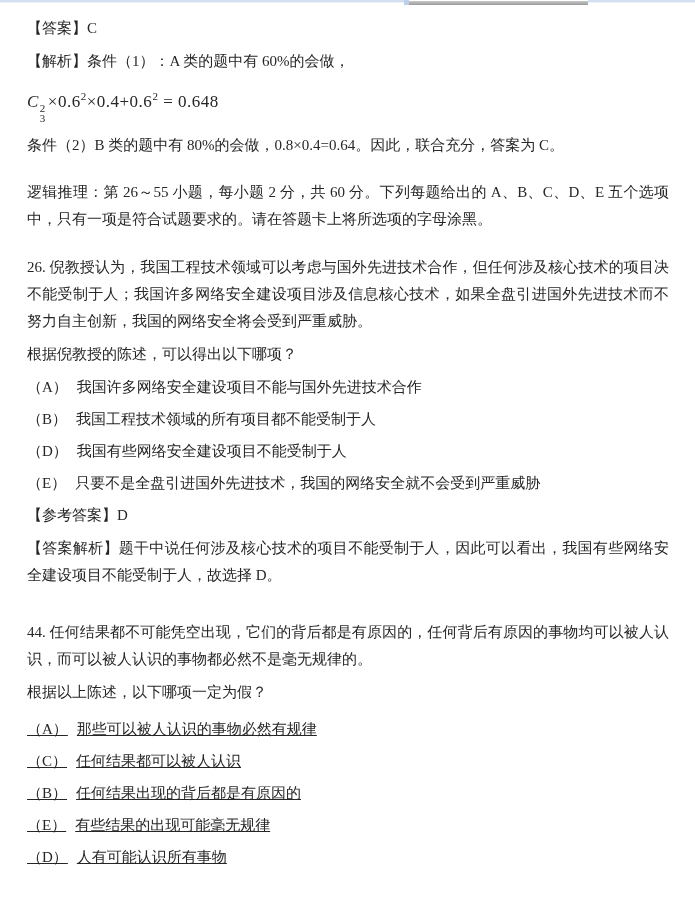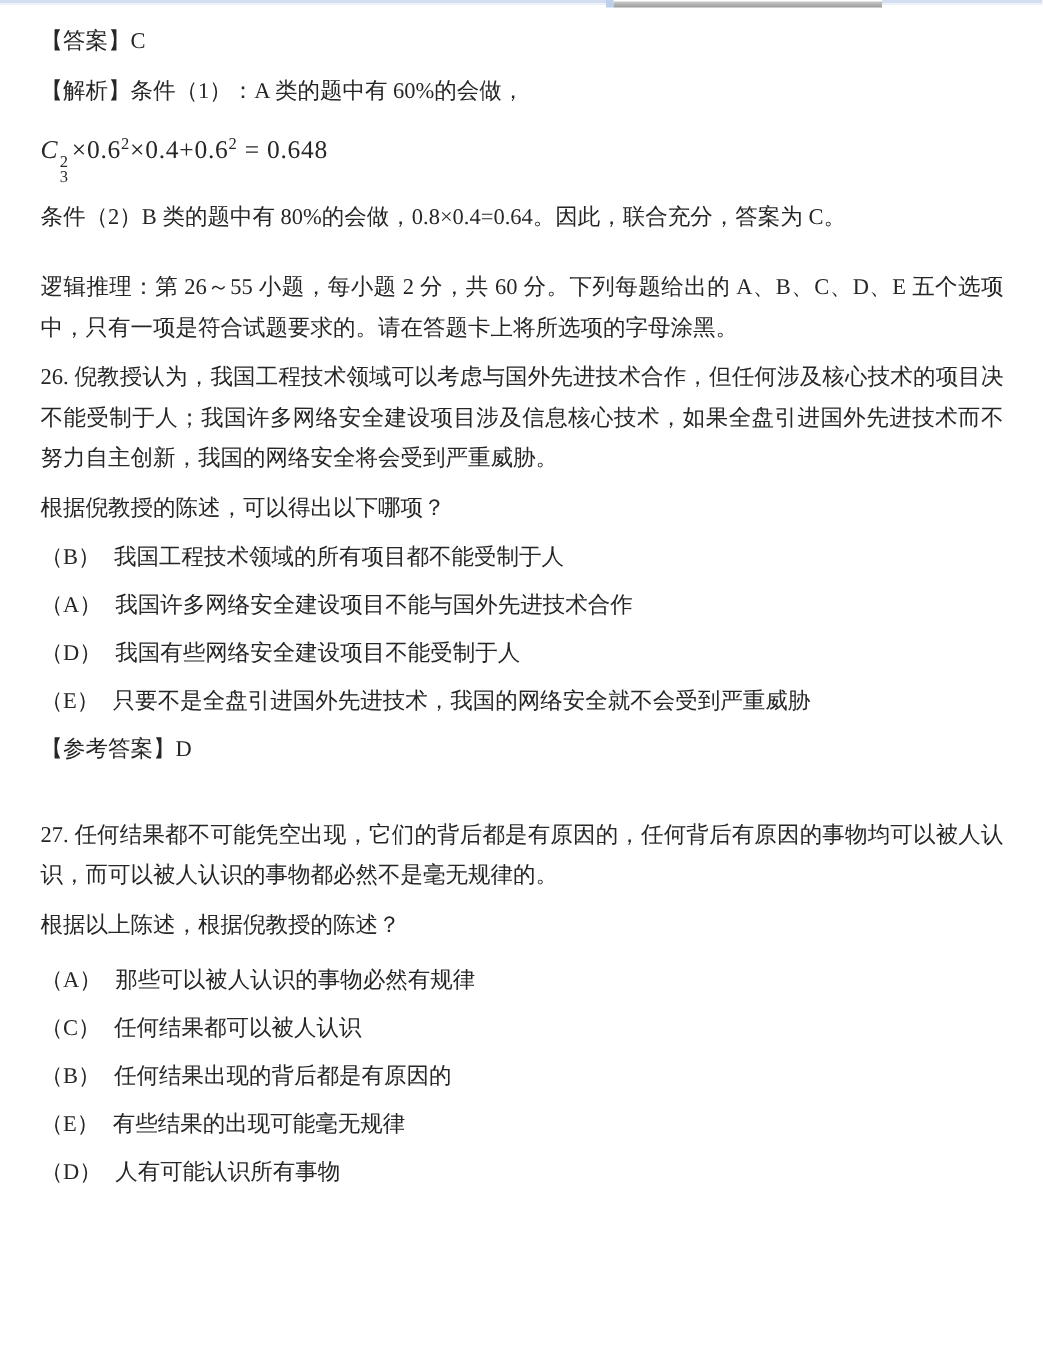--- a/index.html
+++ b/index.html
@@ -46,26 +46,26 @@
     vertical-align: -5px;
     margin-left: 1px;
     margin-right: 2px;
   }
   .formula sup { font-size: 11px; }
 
   
   .section-para { margin-top: 20px; margin-bottom: 6px; }
 
   
-  .question { margin-top: 6px; }
+  .question { margin-top: 21px; }
   .q27-block { margin-top: 30px; }
   .option-row { margin-bottom: 5px; }
   .option-row .opt-label { margin-right: 9px; }
   .options { margin-top: 2px; }
-  .q27-options { margin-top: 10px; }
+  .q27-options { margin-top: 10px; text-decoration: underline; }
   .ref-answer { margin-top: 4px; margin-bottom: 6px; }
   .explanation { text-align: justify; margin-bottom: 6px; }
 </style>
 </head>
 <body>
 
 <div class="top-strip">
   <div class="strip-seg-left"></div>
   <div class="strip-tab-edge"></div>
   <div class="strip-seg-gray"></div>
@@ -97,42 +97,45 @@
   <div class="p section-para">
     <span class="bold">逻辑推理</span><span class="bold">：</span><span>第 26～55 小题，每小题 2 分，共 60 分。下列每题给出的 A、B、C、D、E 五个选项中，只有一项是符合试题要求的。请在答题卡上将所选项的字母涂黑。</span>
   </div>
 
   <div class="question">
     <div class="p">26. 倪教授认为，我国工程技术领域可以考虑与国外先进技术合作，但任何涉及核心技术的项目决不能受制于人；我国许多网络安全建设项目涉及信息核心技术，如果全盘引进国外先进技术而不努力自主创新，我国的网络安全将会受到严重威胁。</div>
     <div class="p p-single">根据倪教授的陈述，可以得出以下哪项？</div>
 
     <div class="options">
       <div class="p option-row">
-        <span class="opt-label">（B）</span><span>我国工程技术领域的所有项目都不能受制于人</span>
+        <span class="opt-label">（A）</span><span>我国许多网络安全建设项目不能与国外先进技术合作</span>
       </div>
       <div class="p option-row">
-        <span class="opt-label">（A）</span><span>我国许多网络安全建设项目不能与国外先进技术合作</span>
+        <span class="opt-label">（B）</span><span>我国工程技术领域的所有项目都不能受制于人</span>
       </div>
       <div class="p option-row">
         <span class="opt-label">（D）</span><span>我国有些网络安全建设项目不能受制于人</span>
       </div>
       <div class="p option-row">
         <span class="opt-label">（E）</span><span>只要不是全盘引进国外先进技术，我国的网络安全就不会受到严重威胁</span>
       </div>
     </div>
 
     <div class="p ref-answer">
       <span class="bold">【参考答案】</span><span>D</span>
     </div>
 
+    <div class="p explanation">
+      <span class="bold">【答案解析】</span><span>题干中说任何涉及核心技术的项目不能受制于人，因此可以看出，我国有些网络安全建设项目不能受制于人，故选择 D。</span>
+    </div>
   </div>
 
   <div class="question q27-block">
-    <div class="p">27. 任何结果都不可能凭空出现，它们的背后都是有原因的，任何背后有原因的事物均可以被人认识，而可以被人认识的事物都必然不是毫无规律的。</div>
-    <div class="p p-single">根据以上陈述，根据倪教授的陈述？</div>
+    <div class="p">44. 任何结果都不可能凭空出现，它们的背后都是有原因的，任何背后有原因的事物均可以被人认识，而可以被人认识的事物都必然不是毫无规律的。</div>
+    <div class="p p-single">根据以上陈述，以下哪项一定为假？</div>
 
     <div class="options q27-options">
       <div class="p option-row">
         <span class="opt-label">（A）</span><span>那些可以被人认识的事物必然有规律</span>
       </div>
       <div class="p option-row">
         <span class="opt-label">（C）</span><span>任何结果都可以被人认识</span>
       </div>
       <div class="p option-row">
         <span class="opt-label">（B）</span><span>任何结果出现的背后都是有原因的</span>

